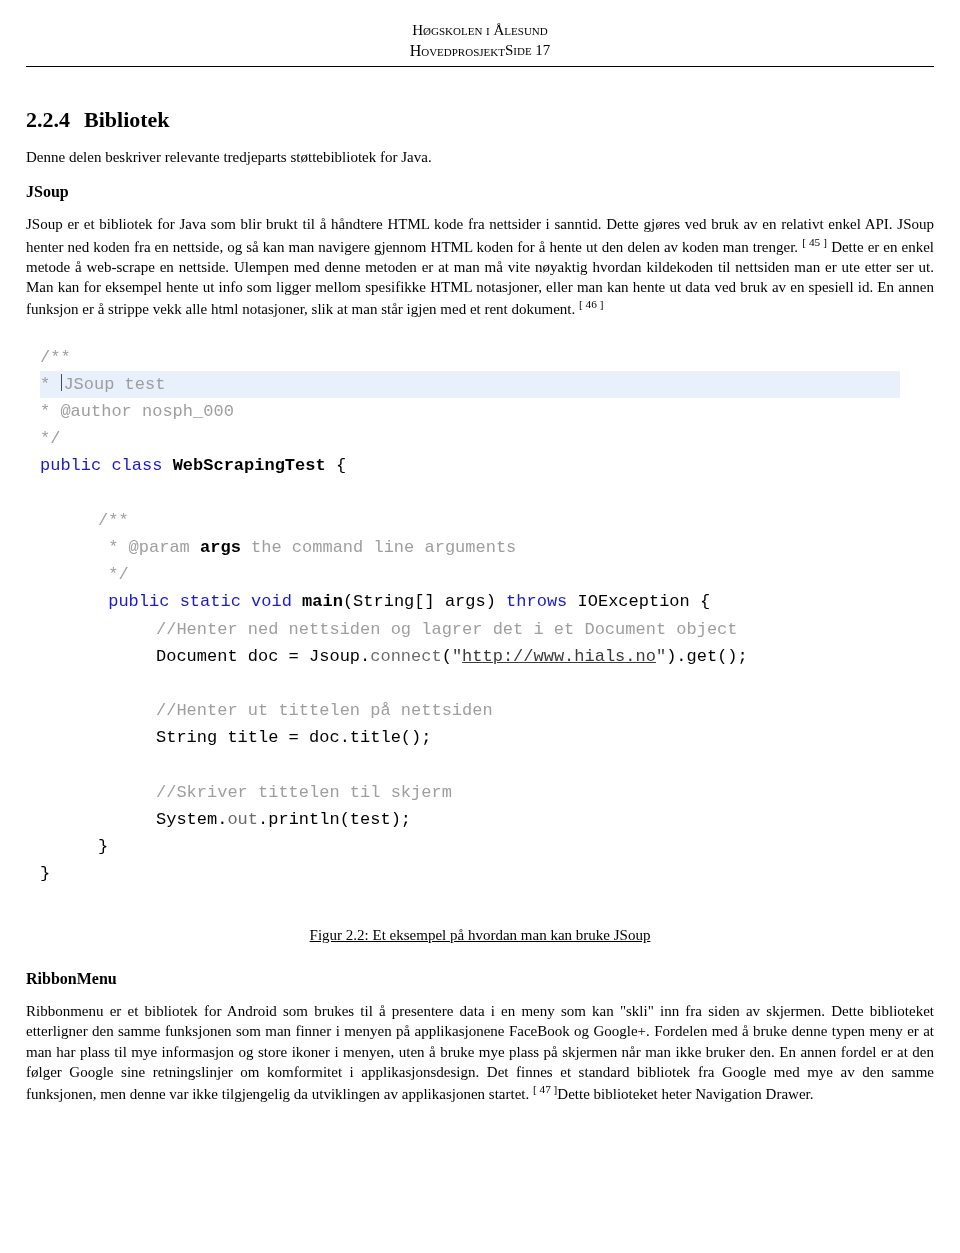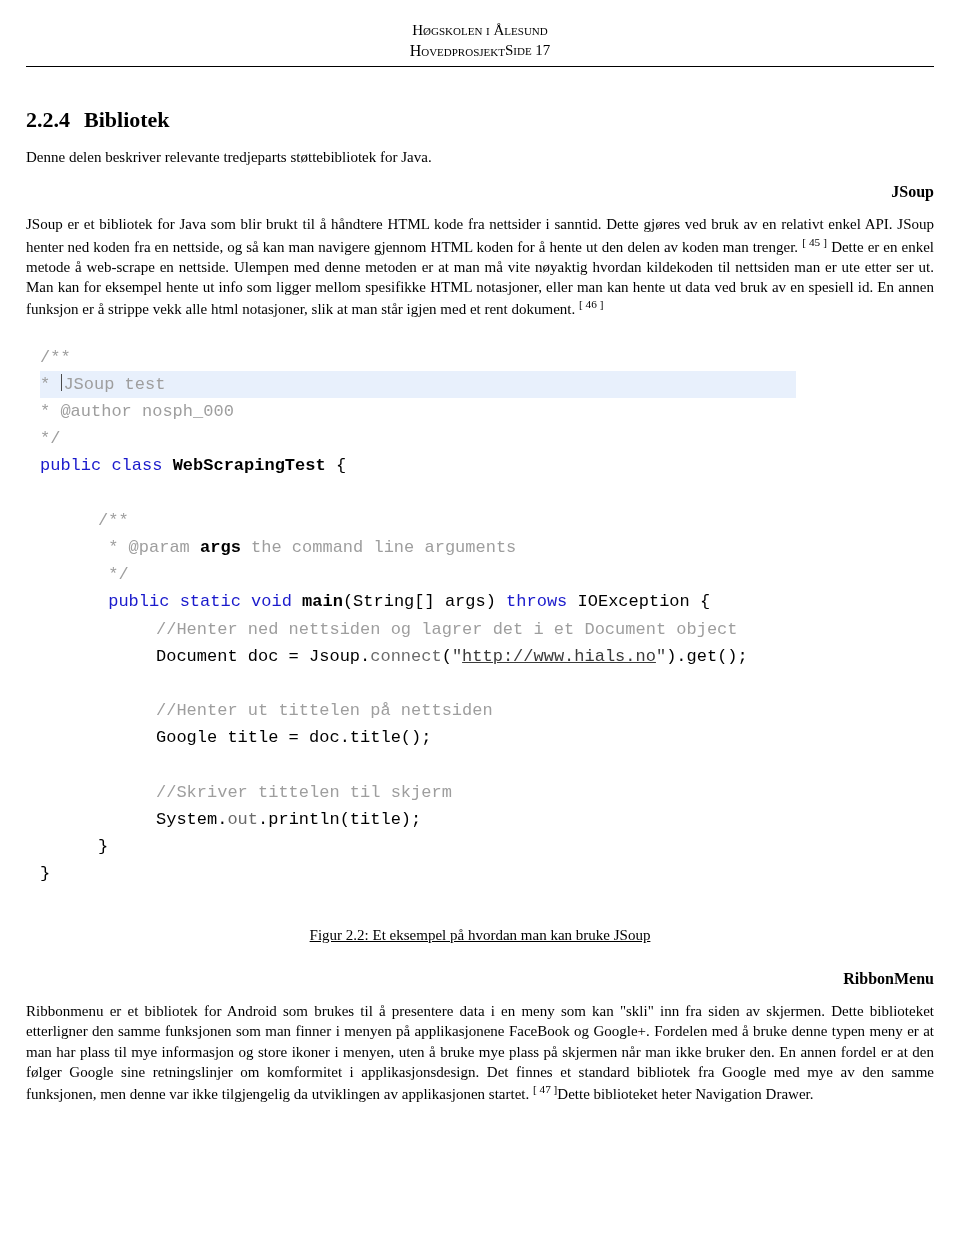--- a/index.html
+++ b/index.html
@@ -38,21 +38,20 @@
     margin-right: 14px;
   }
   p {
     margin: 12px 0 10px 0;
     text-align: justify;
   }
   .subhead {
     font-weight: bold;
     font-size: 16px;
     margin: 14px 0 4px 0;
-    text-align: right;
   }
   .justify {
     text-align: justify;
   }
   sup.ref {
     font-size: 0.75em;
     vertical-align: super;
   }
   .figure-caption {
     text-align: center;
@@ -71,21 +70,21 @@
   .code-block .c-gray { color: #9e9e9e; }
   .code-block .c-kw   { color: #1a1acc; }
   .code-block .c-bold { font-weight: bold; color: #000; }
   .code-block .c-str  { color: #3f3f3f; }
   .code-block .c-url  { color: #3a3a3a; text-decoration: underline; }
   .code-block .c-out  { color: #6b6b6b; }
   .code-block .c-plain{ color: #000; }
   .hl-line {
     background: #e8f0fc;
     display: inline-block;
-    width: 756px;
+    width: 860px;
   }
   .cursor {
     border-left: 1.5px solid #4a4a4a;
     display: inline-block;
     height: 1em;
     margin-left: 1px;
     margin-right: 1px;
     vertical-align: -2px;
   }
   .indent1 { display:inline-block; width: 58px; }
@@ -147,24 +146,24 @@
   <span class="c-bold">main</span><span class="c-plain">(String[] args)</span>
   <span> </span>
   <span class="c-kw">throws</span>
   <span> </span>
   <span class="c-plain">IOException {</span>
 </div>
 <div><span class="indent2"></span><span class="c-gray">//Henter ned nettsiden og lagrer det i et Document object</span></div>
 <div><span class="indent2"></span><span class="c-plain">Document doc = Jsoup.</span><span class="c-out">connect</span><span class="c-plain">(</span><span class="c-str">"</span><span class="c-url">http://www.hials.no</span><span class="c-str">"</span><span class="c-plain">).get();</span></div>
 <div>&nbsp;</div>
 <div><span class="indent2"></span><span class="c-gray">//Henter ut tittelen på nettsiden</span></div>
-<div><span class="indent2"></span><span class="c-plain">Google title = doc.title();</span></div>
+<div><span class="indent2"></span><span class="c-plain">String title = doc.title();</span></div>
 <div>&nbsp;</div>
 <div><span class="indent2"></span><span class="c-gray">//Skriver tittelen til skjerm</span></div>
-<div><span class="indent2"></span><span class="c-plain">System.</span><span class="c-out">out</span><span class="c-plain">.println(title);</span></div>
+<div><span class="indent2"></span><span class="c-plain">System.</span><span class="c-out">out</span><span class="c-plain">.println(test);</span></div>
 <div><span class="indent1"></span><span class="c-plain">}</span></div>
 <div><span class="c-plain">}</span></div>
 </div>
 
 <div class="figure-caption">Figur 2.2: Et eksempel på hvordan man kan bruke JSoup</div>
 
 <div class="subhead">RibbonMenu</div>
 
 <p class="justify">
   <span>Ribbonmenu er et bibliotek for Android som brukes til å presentere data i en meny som kan "skli" inn fra siden av skjermen. Dette biblioteket etterligner den samme funksjonen som man finner i menyen på applikasjonene FaceBook og Google+. Fordelen med å bruke denne typen meny er at man har plass til mye informasjon og store ikoner i menyen, uten å bruke mye plass på skjermen når man ikke bruker den. En annen fordel er at den følger Google sine retningslinjer om komformitet i applikasjonsdesign. Det finnes et standard bibliotek fra Google med mye av den samme funksjonen, men denne var ikke tilgjengelig da utviklingen av applikasjonen startet.</span>

